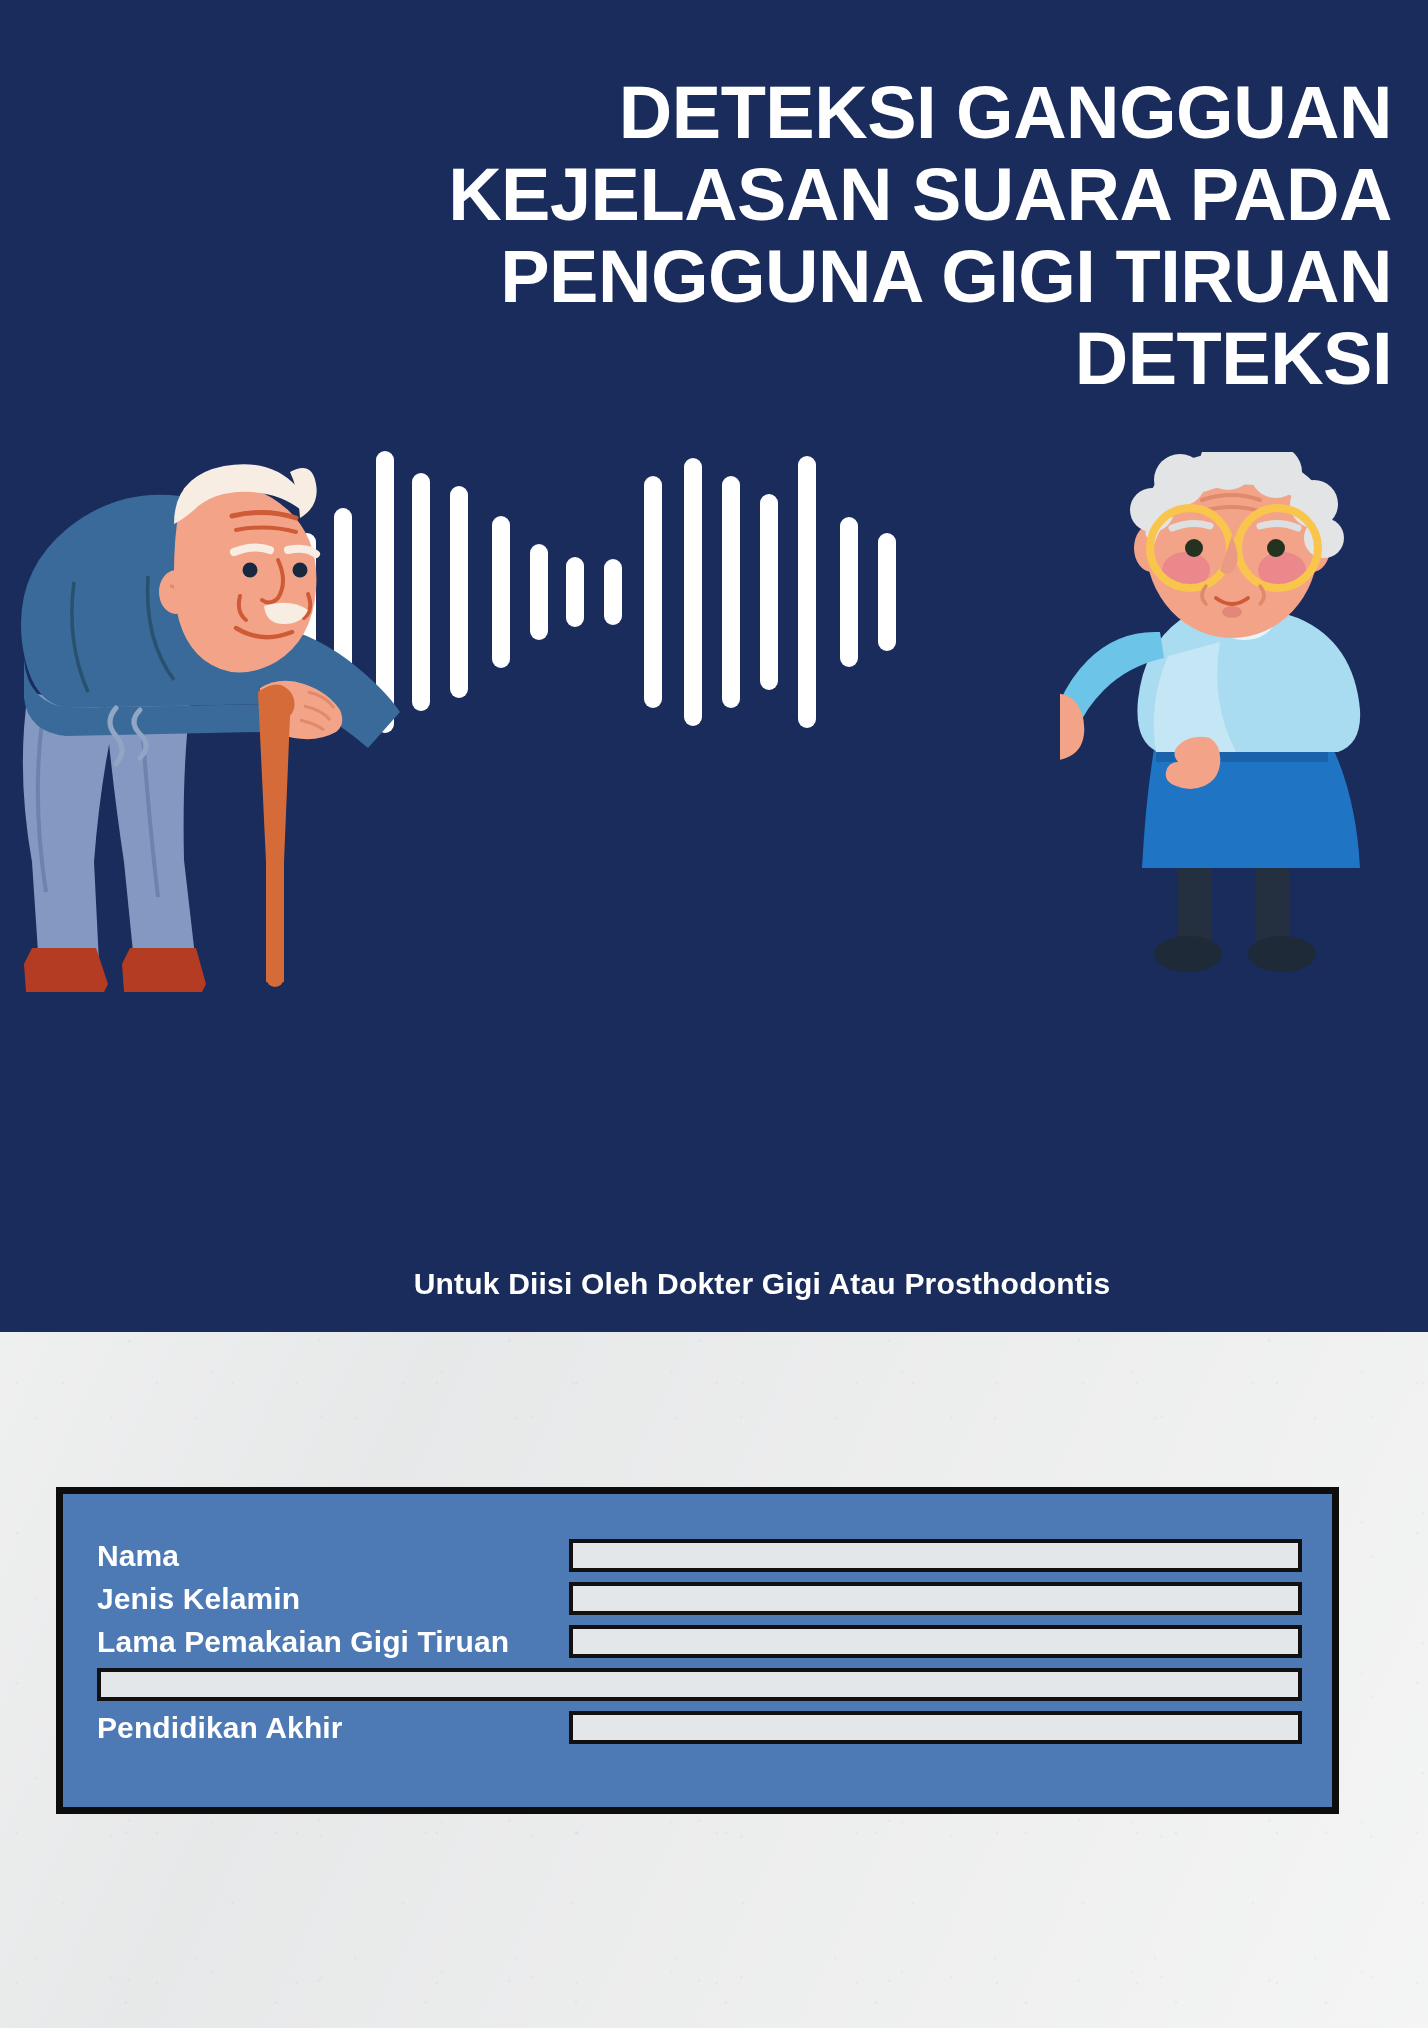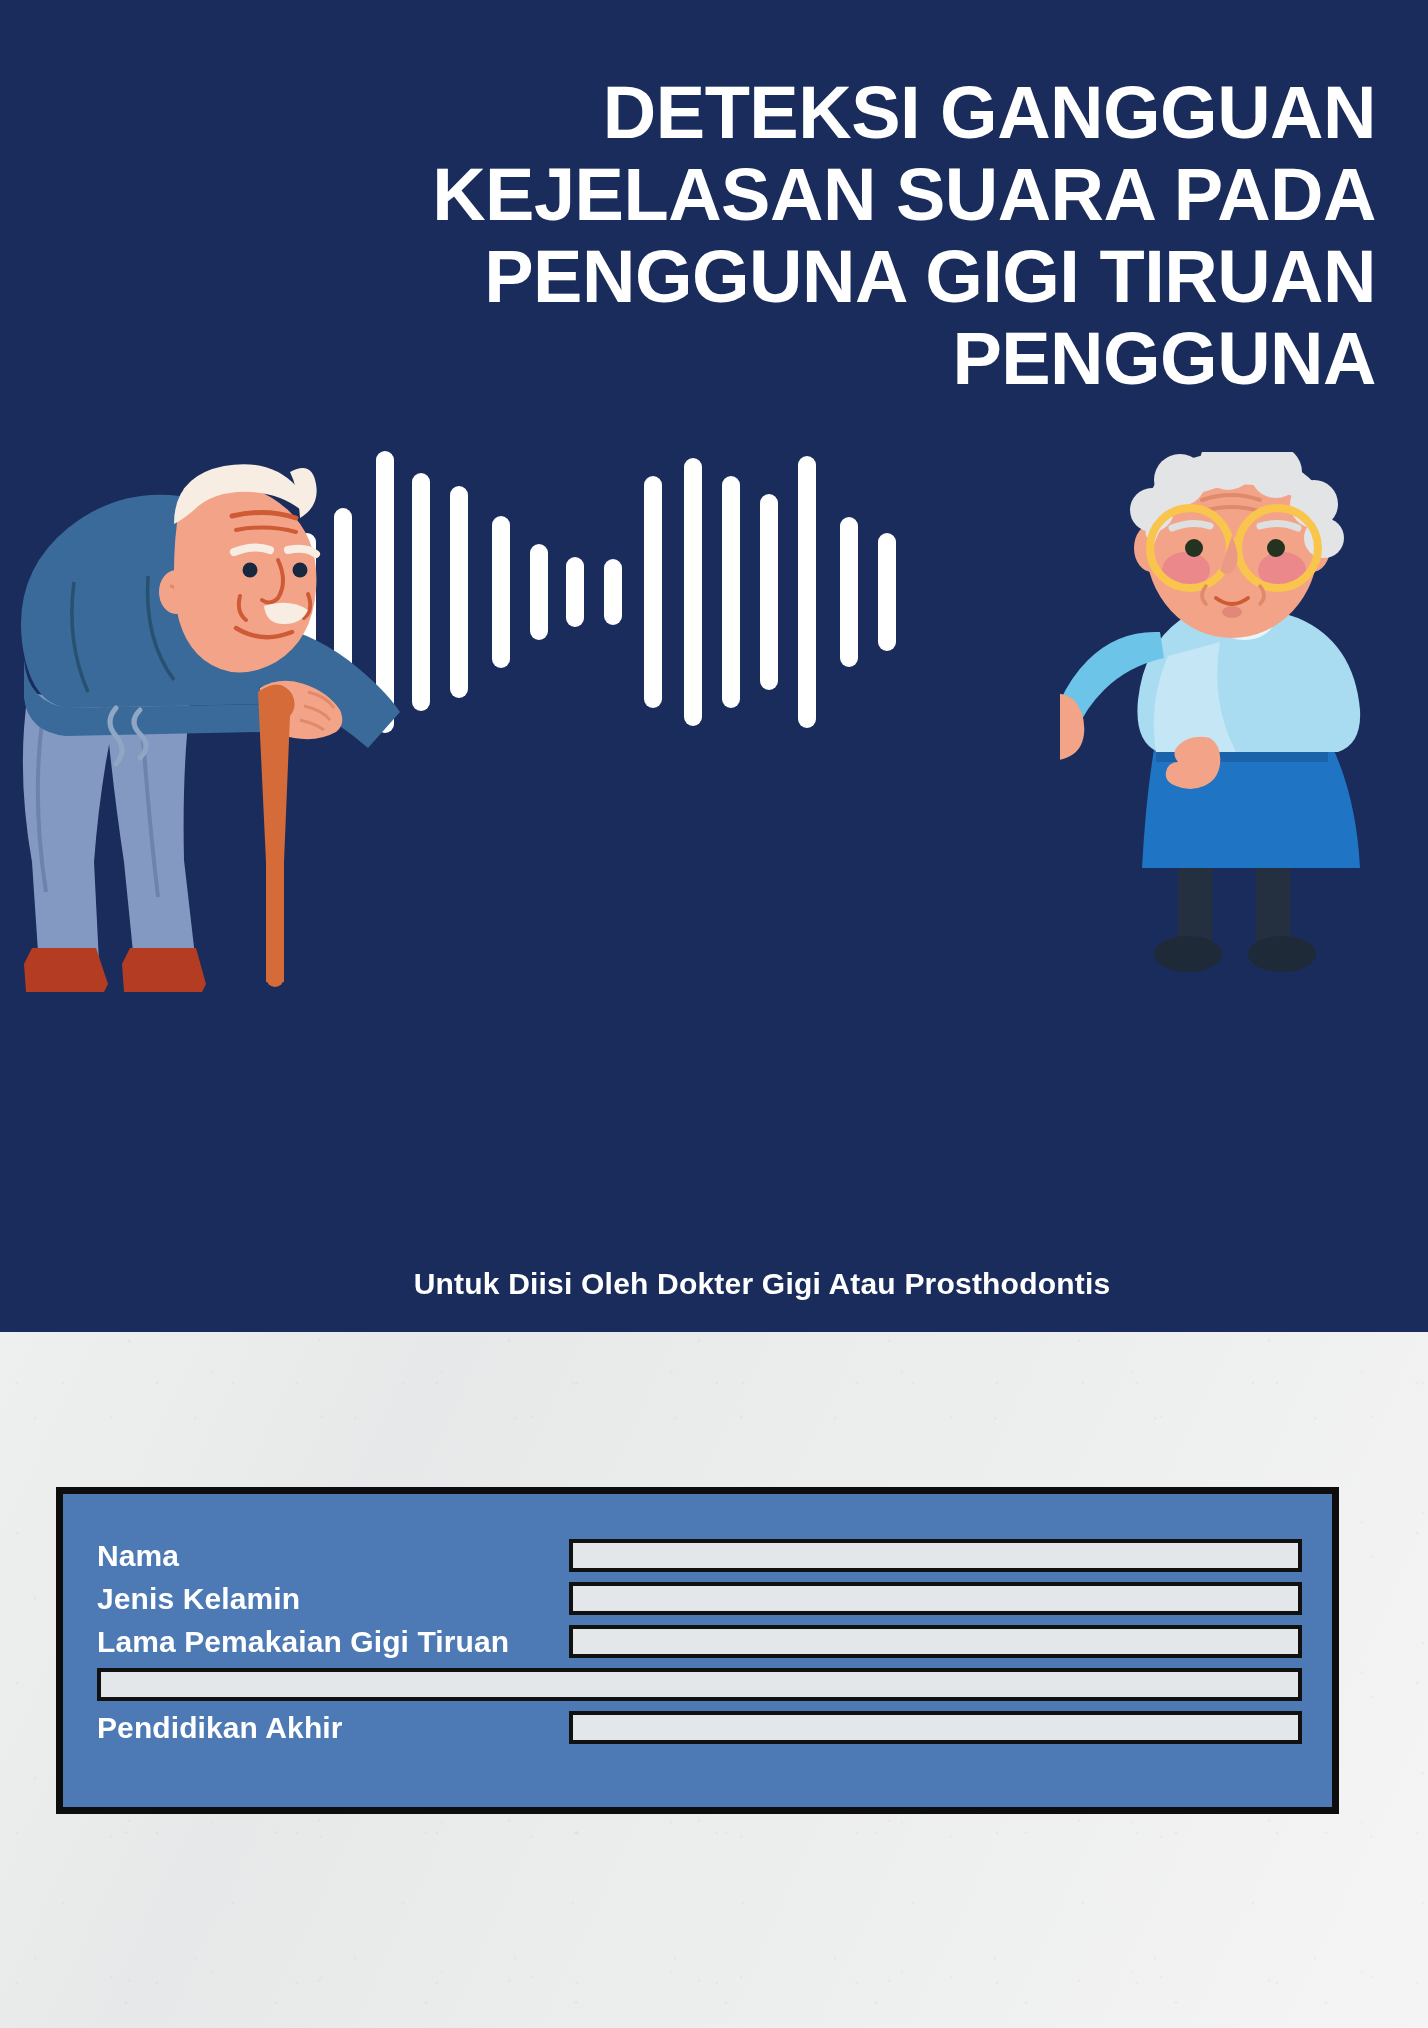--- a/index.html
+++ b/index.html
@@ -27,21 +27,21 @@
   }
 
   
   .hero{
     position:absolute;left:0;top:0;width:1428px;height:1332px;
     background:#1a2c5b;overflow:hidden;
   }
 
   .title-wrap{
     position:absolute;left:0;top:72px;width:1428px;
-    text-align:right;padding-right:52px;box-sizing:border-box;
+    text-align:right;padding-right:36px;box-sizing:border-box;
     z-index:6;
   }
   .title-line{
     color:#ffffff;font-weight:bold;
     font-size:74px;line-height:82px;letter-spacing:-0.5px;
     white-space:nowrap;
   }
 
   .subtitle{
     position:absolute;left:0;top:1267px;width:1428px;
@@ -248,21 +248,21 @@
 
         <path d="M146 134 q-8 10 0 18" stroke="#e08a6c" stroke-width="3.5" fill="none" stroke-linecap="round"></path>
         <path d="M200 134 q8 10 0 18" stroke="#e08a6c" stroke-width="3.5" fill="none" stroke-linecap="round"></path>
       </g>
     </svg>
 
     <div class="title-wrap">
       <div class="title-line">DETEKSI GANGGUAN</div>
       <div class="title-line">KEJELASAN SUARA PADA</div>
       <div class="title-line">PENGGUNA GIGI TIRUAN</div>
-      <div class="title-line">PENGGUNA</div>
+      <div class="title-line">DETEKSI</div>
     </div>
 
     <div class="subtitle">Untuk Diisi Oleh Dokter Gigi Atau Prosthodontis</div>
   </div>
 
   <div class="form-panel">
     <div class="form-rows" id="form-rows">
         <div class="form-row">
           <div class="form-label">Nama</div>
           <input class="form-input" type="text" style="">

